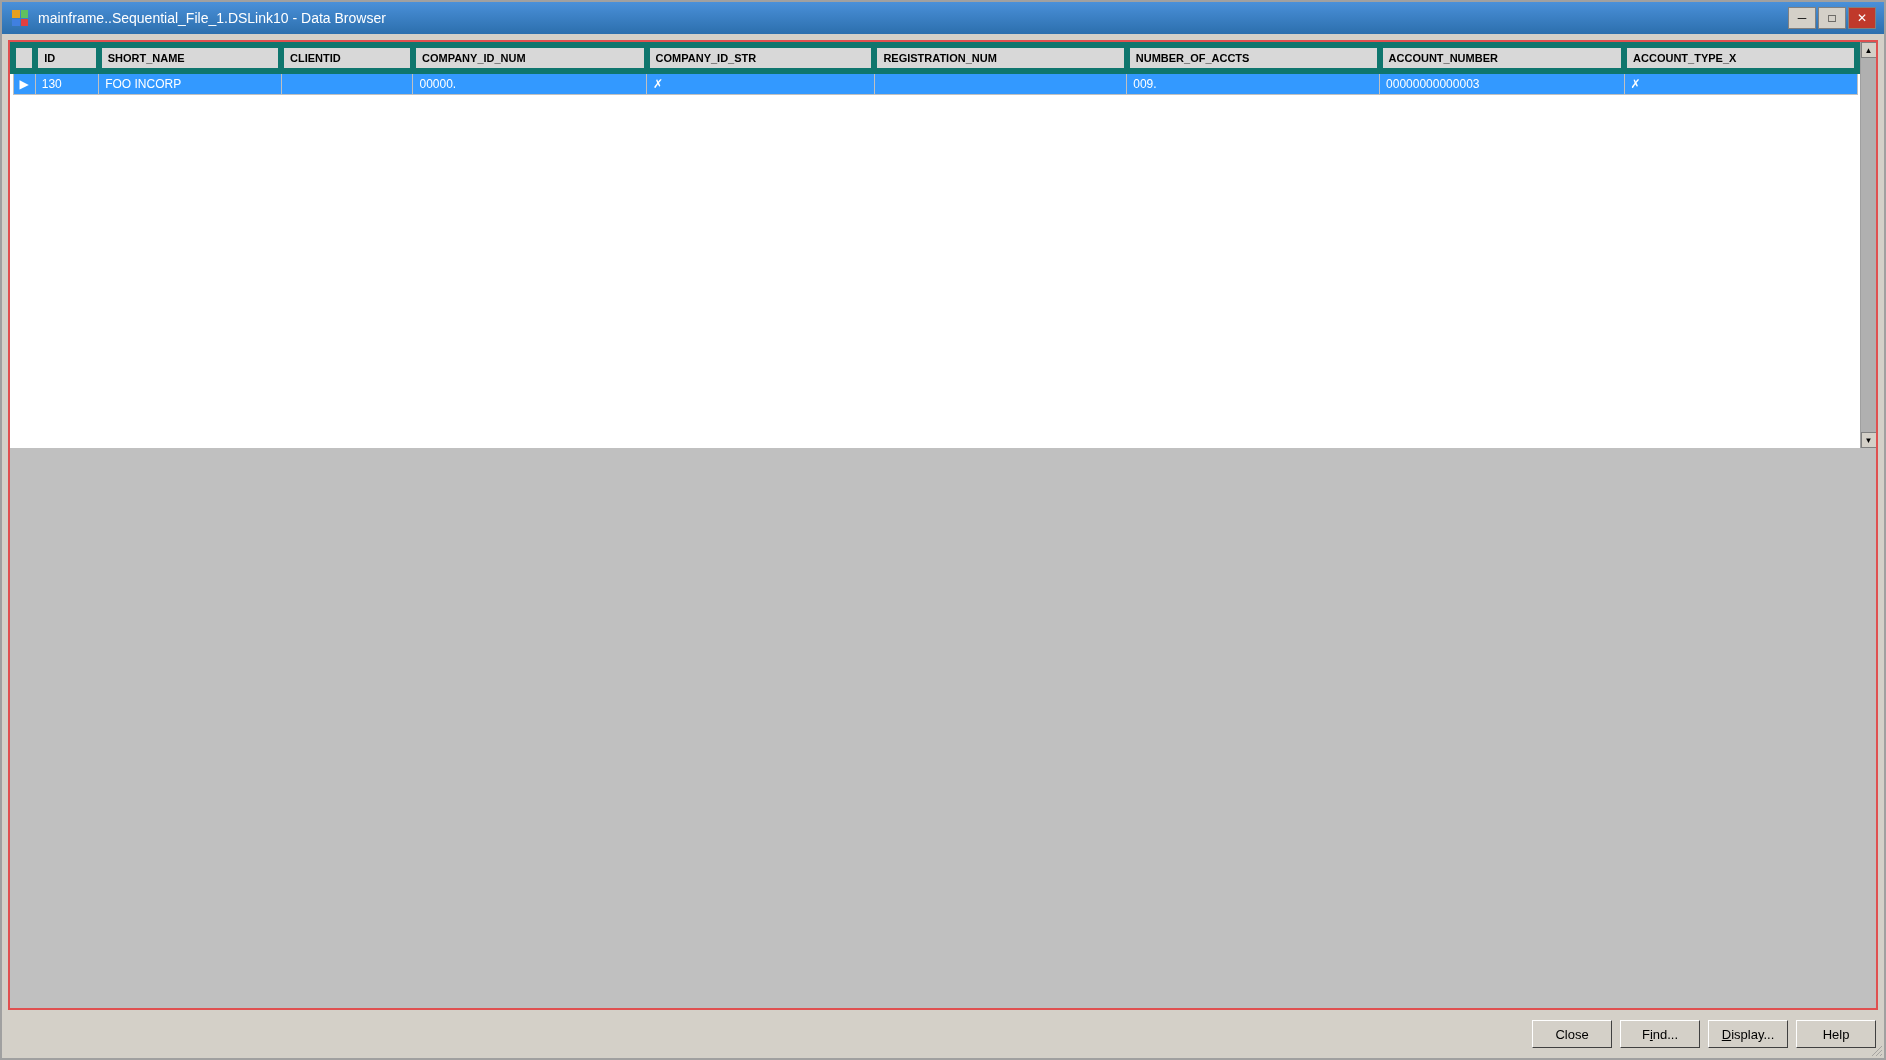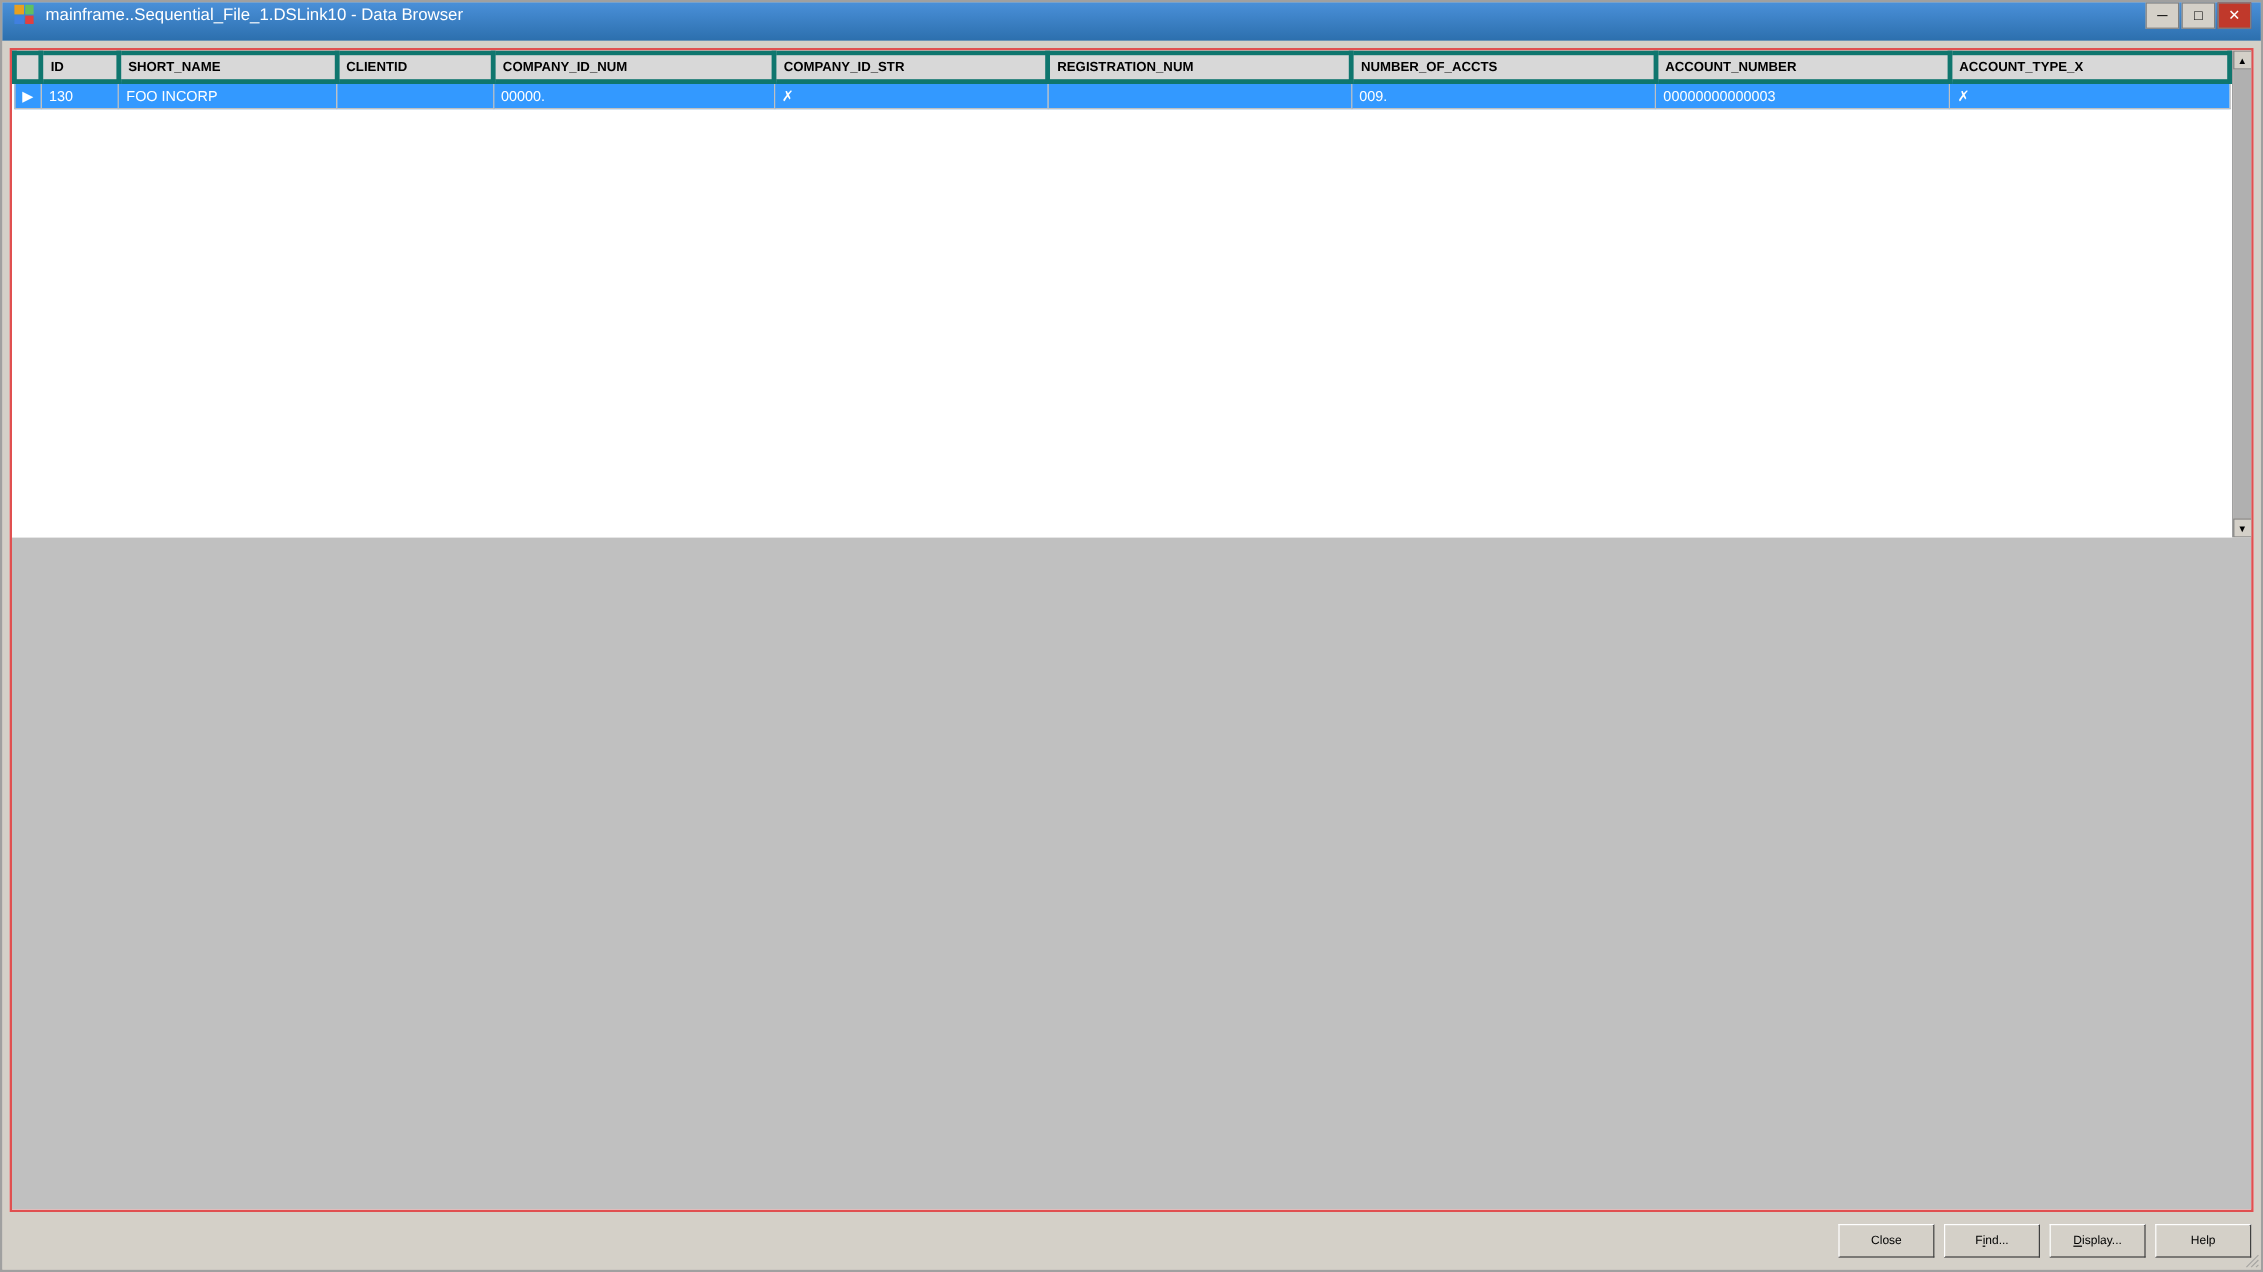--- a/index.html
+++ b/index.html
@@ -19,21 +19,21 @@
       background: #d4d0c8;
       border: 2px solid #a0a0a0;
       display: flex;
       flex-direction: column;
     }
 
     .title-bar {
       background: linear-gradient(to bottom, #4a90d9, #2c6fad);
       color: white;
       display: flex;
-      align-items: flex-start;
+      align-items: center;
       justify-content: space-between;
       padding: 0 8px;
       height: 32px;
       flex-shrink: 0;
     }
 
     .title-bar-left {
       display: flex;
       align-items: center;
       gap: 8px;
@@ -120,21 +120,21 @@
       border-collapse: collapse;
       font-size: 12px;
       font-family: 'Segoe UI', Tahoma, Geneva, Verdana, sans-serif;
     }
 
     .data-grid thead tr {
       background: #e8e8e8;
     }
 
     .data-grid th {
-      border: 4px solid #0f766e;
+      border: 6px solid #0f766e;
       padding: 4px 6px;
       text-align: left;
       font-weight: bold;
       white-space: nowrap;
       background: #d8d8d8;
       font-size: 11px;
     }
 
     .data-grid td {
       border: 1px solid #c0c0c0;
@@ -172,21 +172,21 @@
     .btn {
       min-width: 80px;
       height: 28px;
       background: #d4d0c8;
       border: 1px solid #808080;
       border-top-color: #ffffff;
       border-left-color: #ffffff;
       border-bottom-color: #404040;
       border-right-color: #404040;
       cursor: pointer;
-      font-size: 10px;
+      font-size: 13px;
       font-family: 'Segoe UI', Tahoma, Geneva, Verdana, sans-serif;
       padding: 0 12px;
       display: flex;
       align-items: center;
       justify-content: center;
     }
 
     .btn-underline {
       text-decoration: underline;
     }

